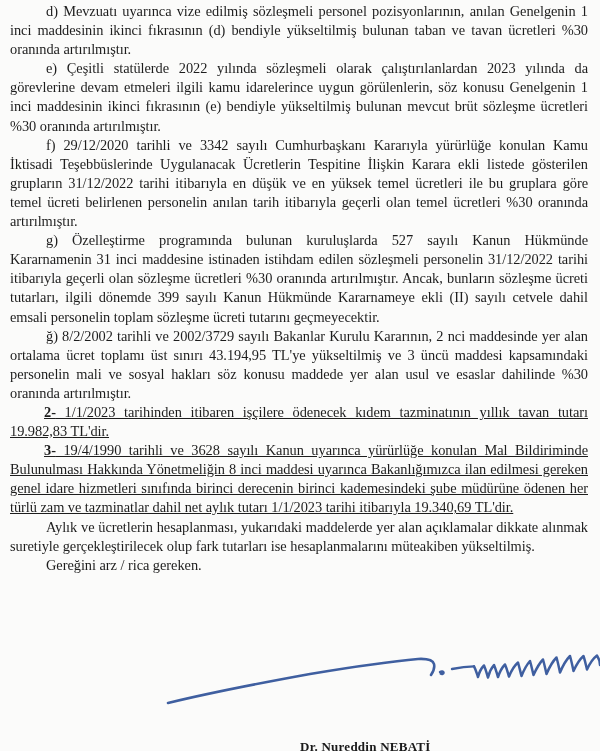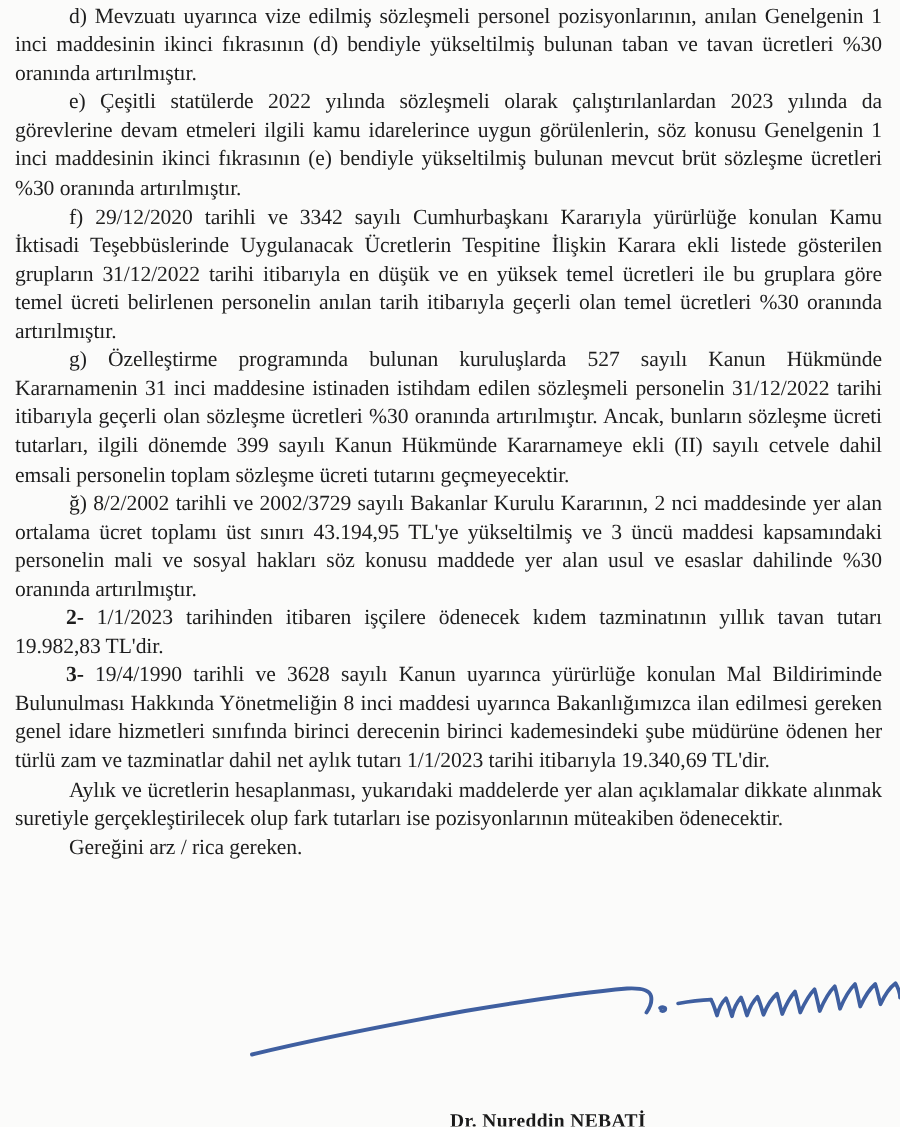--- a/index.html
+++ b/index.html
@@ -35,20 +35,21 @@
     text-justify: inter-word;
     text-indent: 36px;
     font-size: 14.4px;
     line-height: 19.1px;
     letter-spacing: -0.05px;
     word-spacing: 0px;
     color: #1d1d1d;
   }
   p.para.tight {
     text-indent: 34px;
+    text-decoration: underline;
   }
   .marker {
     font-weight: bold;
   }
   .sig-area {
     position: absolute;
     left: 0;
     top: 628px;
     width: 600px;
     height: 123px;
@@ -91,21 +92,21 @@
 
     <p class="para">g) Özelleştirme programında bulunan kuruluşlarda 527 sayılı Kanun Hükmünde Kararnamenin 31 inci maddesine istinaden istihdam edilen sözleşmeli personelin 31/12/2022 tarihi itibarıyla geçerli olan sözleşme ücretleri %30 oranında artırılmıştır. Ancak, bunların sözleşme ücreti tutarları, ilgili dönemde 399 sayılı Kanun Hükmünde Kararnameye ekli (II) sayılı cetvele dahil emsali personelin toplam sözleşme ücreti tutarını geçmeyecektir.</p>
 
     <p class="para">ğ) 8/2/2002 tarihli ve 2002/3729 sayılı Bakanlar Kurulu Kararının, 2 nci maddesinde yer alan ortalama ücret toplamı üst sınırı 43.194,95 TL'ye yükseltilmiş ve 3 üncü maddesi kapsamındaki personelin mali ve sosyal hakları söz konusu maddede yer alan usul ve esaslar dahilinde %30 oranında artırılmıştır.</p>
 
     <p class="para tight"><span class="marker">2-</span><span> 1/1/2023 tarihinden itibaren işçilere ödenecek kıdem tazminatının yıllık tavan tutarı 19.982,83 TL'dir.</span></p>
 
     <p class="para tight"><span class="marker">3-</span><span> 19/4/1990 tarihli ve 3628 sayılı Kanun uyarınca yürürlüğe konulan Mal Bildiriminde Bulunulması Hakkında Yönetmeliğin 8 inci maddesi uyarınca Bakanlığımızca ilan edilmesi gereken genel idare hizmetleri sınıfında birinci derecenin birinci kademesindeki şube müdürüne ödenen her türlü zam ve tazminatlar dahil net aylık tutarı 1/1/2023 tarihi itibarıyla 19.340,69 TL'dir.</span></p>
 
 
-    <p class="para">Aylık ve ücretlerin hesaplanması, yukarıdaki maddelerde yer alan açıklamalar dikkate alınmak suretiyle gerçekleştirilecek olup fark tutarları ise pozisyonlarının müteakiben ödenecektir.</p>
+    <p class="para">Aylık ve ücretlerin hesaplanması, yukarıdaki maddelerde yer alan açıklamalar dikkate alınmak suretiyle gerçekleştirilecek olup fark tutarları ise hesaplanmalarını müteakiben yükseltilmiş.</p>
 
     <p class="para">Gereğini arz / rica gereken.</p>
 
   </div>
 
   <div class="sig-area">
 
     <div class="sig-svg">
       <svg width="600" height="78" viewBox="0 0 600 78" xmlns="http://www.w3.org/2000/svg">
         <g fill="none" stroke="#3f5fa0" stroke-linecap="round" stroke-linejoin="round">

